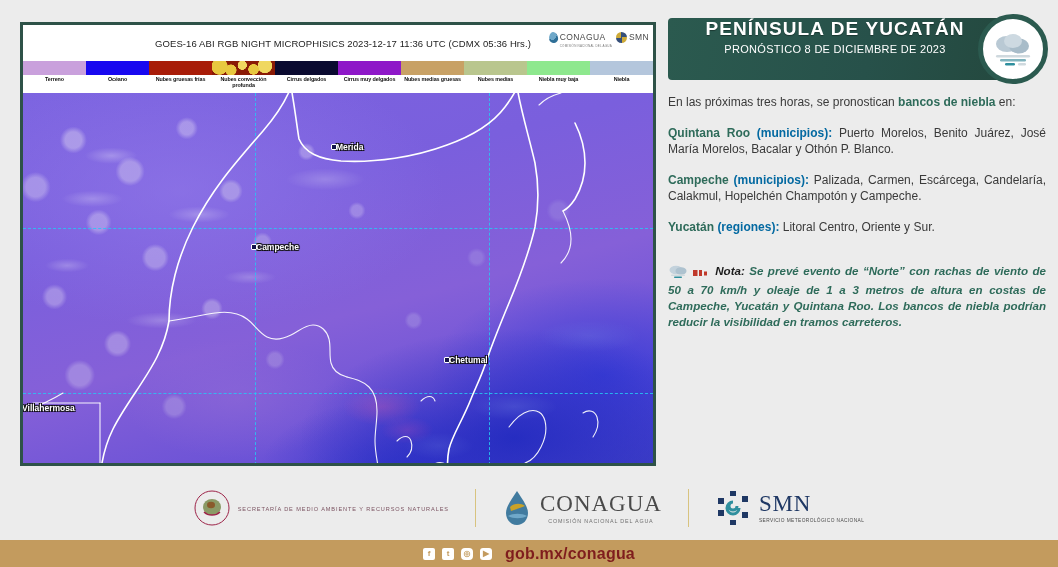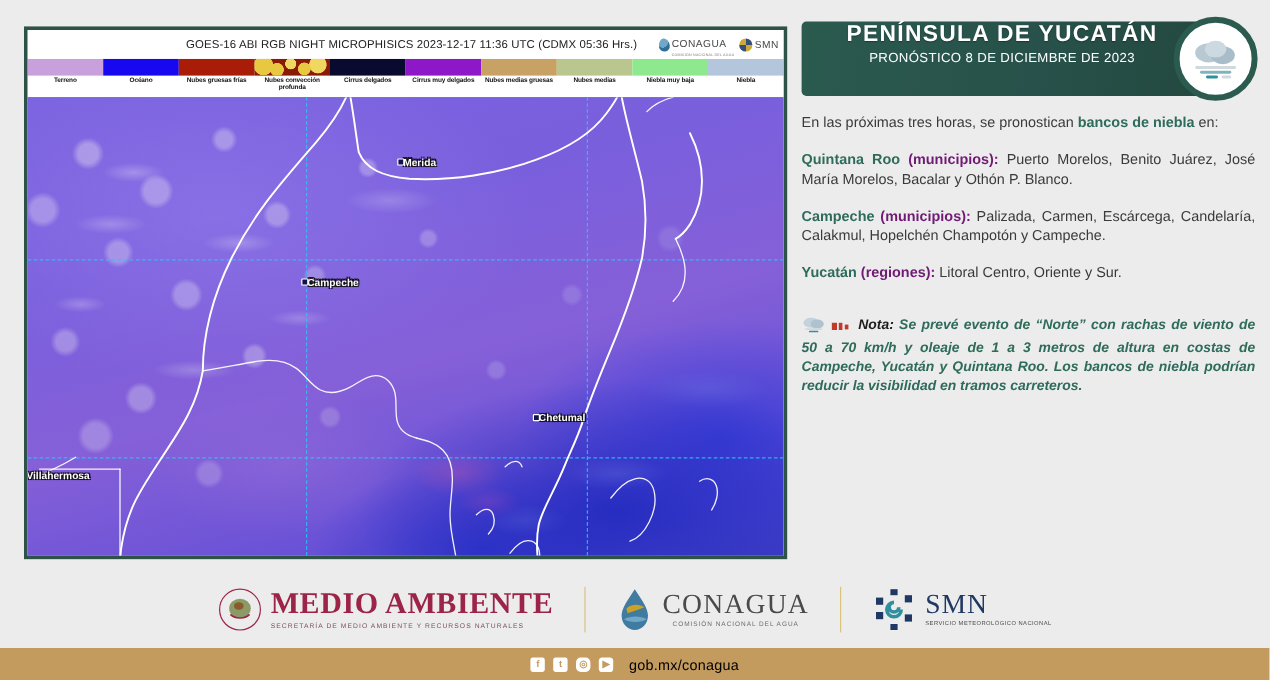--- a/index.html
+++ b/index.html
@@ -13,21 +13,21 @@
 
   
   #sat-panel{
     position:absolute;left:20px;top:22px;width:636px;height:444px;
     border:3px solid #2e5248;
     box-sizing:border-box;
     background:#fff;
     overflow:hidden;
   }
   #sat-titlebar{
-    height:24px;background:#ffffff;position:relative;
+    height:36px;background:#ffffff;position:relative;
     display:flex;align-items:center;justify-content:center;
   }
   #sat-title-text{
     font-size:9.5px;color:#222;letter-spacing:.1px;white-space:nowrap;
     margin-left:10px;
   }
   #sat-logos{position:absolute;right:4px;top:1px;display:flex;align-items:center;gap:4px;}
   .minilogo{display:flex;align-items:center;gap:2px;}
   .minilogo .mtext{font-size:8.5px;color:#4a4a4a;letter-spacing:.4px;}
   .minilogo .msub{font-size:3px;color:#7b7b7b;display:block;letter-spacing:.2px;}
@@ -147,21 +147,21 @@
     background:#fff;border:5px solid #2b5a4f;box-sizing:border-box;
     display:flex;align-items:center;justify-content:center;
   }
   #fc-time{
     margin-top:18px;font-size:12.5px;font-weight:bold;color:#1d1d1d;
   }
   .fc-para{
     margin-top:14px;font-size:12px;line-height:16.5px;color:#3a3a3a;text-align:justify;
   }
   .st{color:#2e6b5a;font-weight:bold;}
-  .lblk{color:#701a75;font-weight:bold;}
+  .lblk{color:#0369a1;font-weight:bold;}
   #fc-note{
     margin-top:28px;font-size:11.6px;line-height:16px;color:#2e6b5a;
     font-style:italic;font-weight:bold;text-align:justify;
   }
   #note-icons{display:inline-block;vertical-align:-3px;margin-right:4px;}
 
   
   #footer-logos{
     position:absolute;left:0;top:478px;width:1058px;height:60px;
     background:#ececec;display:flex;align-items:center;justify-content:center;gap:26px;
@@ -175,21 +175,21 @@
   #smn-text .big{font-family:"Liberation Serif", serif;font-size:23px;color:#1f3864;letter-spacing:.8px;line-height:24px;}
   #smn-text .small{font-size:4.8px;color:#4a4a4a;letter-spacing:.4px;line-height:6px;margin-top:2px;}
 
   #bottom-bar{
     position:absolute;left:0;top:540px;width:1058px;height:27px;
     background:#c39b5e;display:flex;align-items:center;justify-content:center;gap:7px;
   }
   .sicon{width:12px;height:12px;border-radius:2px;background:#fff;
     display:flex;align-items:center;justify-content:center;
     font-size:8px;color:#c39b5e;font-weight:bold;}
-  #bb-url{color:#000000;font-size:12px;font-weight:normal;margin-left:6px;letter-spacing:.2px;}
+  #bb-url{color:#7f1d1d;font-size:16px;font-weight:bold;margin-left:6px;letter-spacing:.2px;}
 </style>
 </head>
 <body>
 
 <div id="sat-panel">
 
   <div id="sat-titlebar">
     <span id="sat-title-text">GOES-16 ABI RGB NIGHT MICROPHISICS 2023-12-17 11:36 UTC (CDMX  05:36 Hrs.)</span>
     <div id="sat-logos">
       <div class="minilogo">
@@ -331,21 +331,20 @@
 <div id="footer-logos">
 
   <div class="flogo">
     <svg width="36" height="36" viewBox="0 0 36 36">
       <circle cx="18" cy="18" r="17" fill="none" stroke="#9d2449" stroke-width="1"></circle>
       <ellipse cx="18" cy="17" rx="9" ry="8" fill="#6b7f3a" opacity=".75"></ellipse>
       <path d="M10,22 C14,26 22,26 26,22" stroke="#9d2449" stroke-width="1.4" fill="none"></path>
       <ellipse cx="17" cy="15" rx="4" ry="3.2" fill="#8a5a2b"></ellipse>
     </svg>
     <div id="ma-text">
-      <div class="big">MEDIO AMBIENTE</div>
       <div class="small">SECRETARÍA DE MEDIO AMBIENTE Y RECURSOS NATURALES</div>
     </div>
   </div>
 
   <div class="fdiv"></div>
 
   <div class="flogo">
     <svg width="30" height="38" viewBox="0 0 30 38">
       <path d="M15,2 C9,11 4,18 4,24 C4,31 9,36 15,36 C21,36 26,31 26,24 C26,18 21,11 15,2Z" fill="#2f6f97" opacity=".9"></path>
       <path d="M8,18 C12,14 19,14 23,17 C19,19 14,20 9,22Z" fill="#c9a227"></path>

